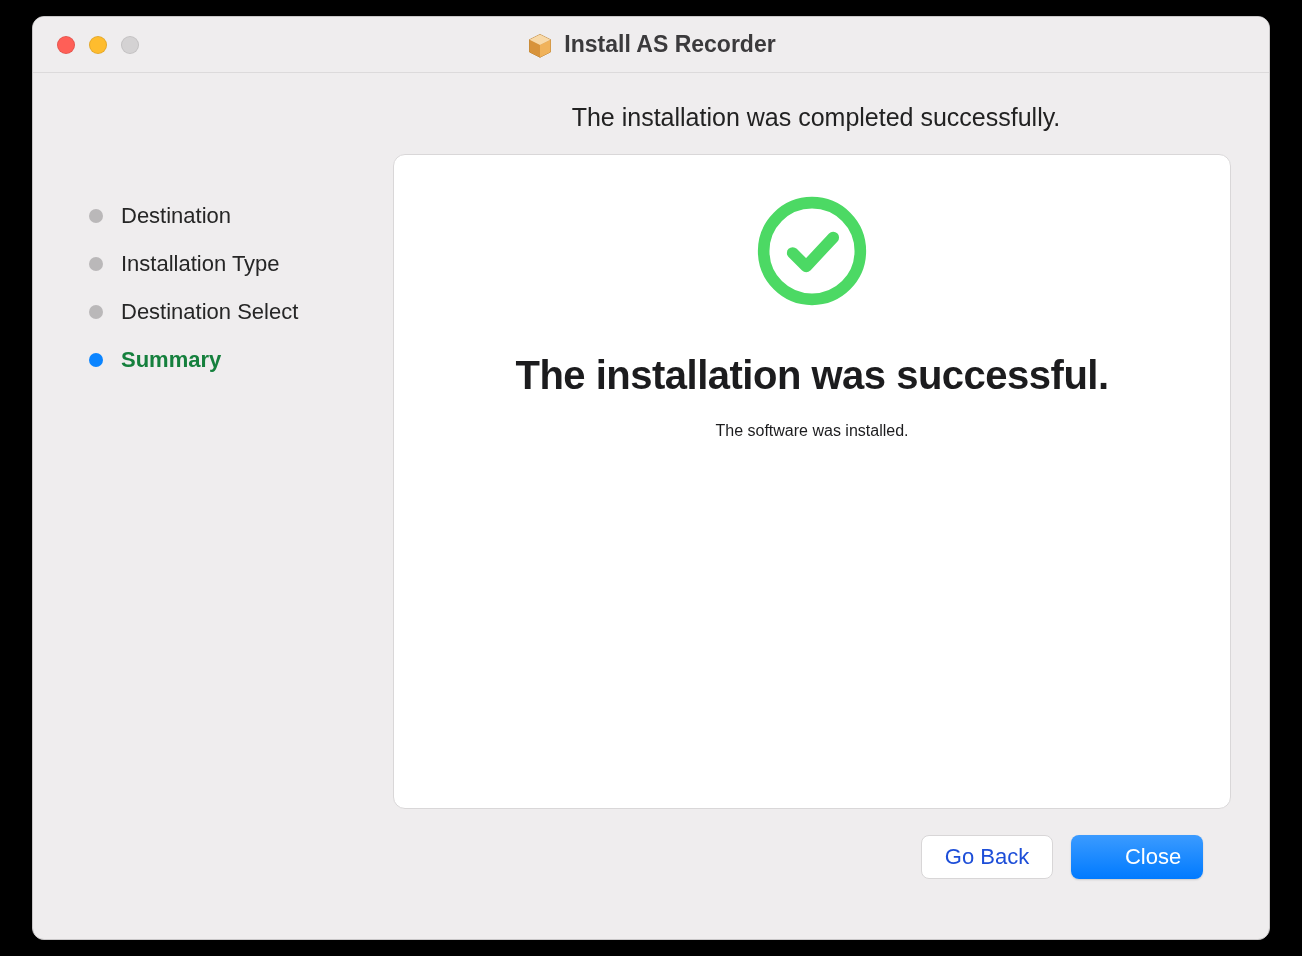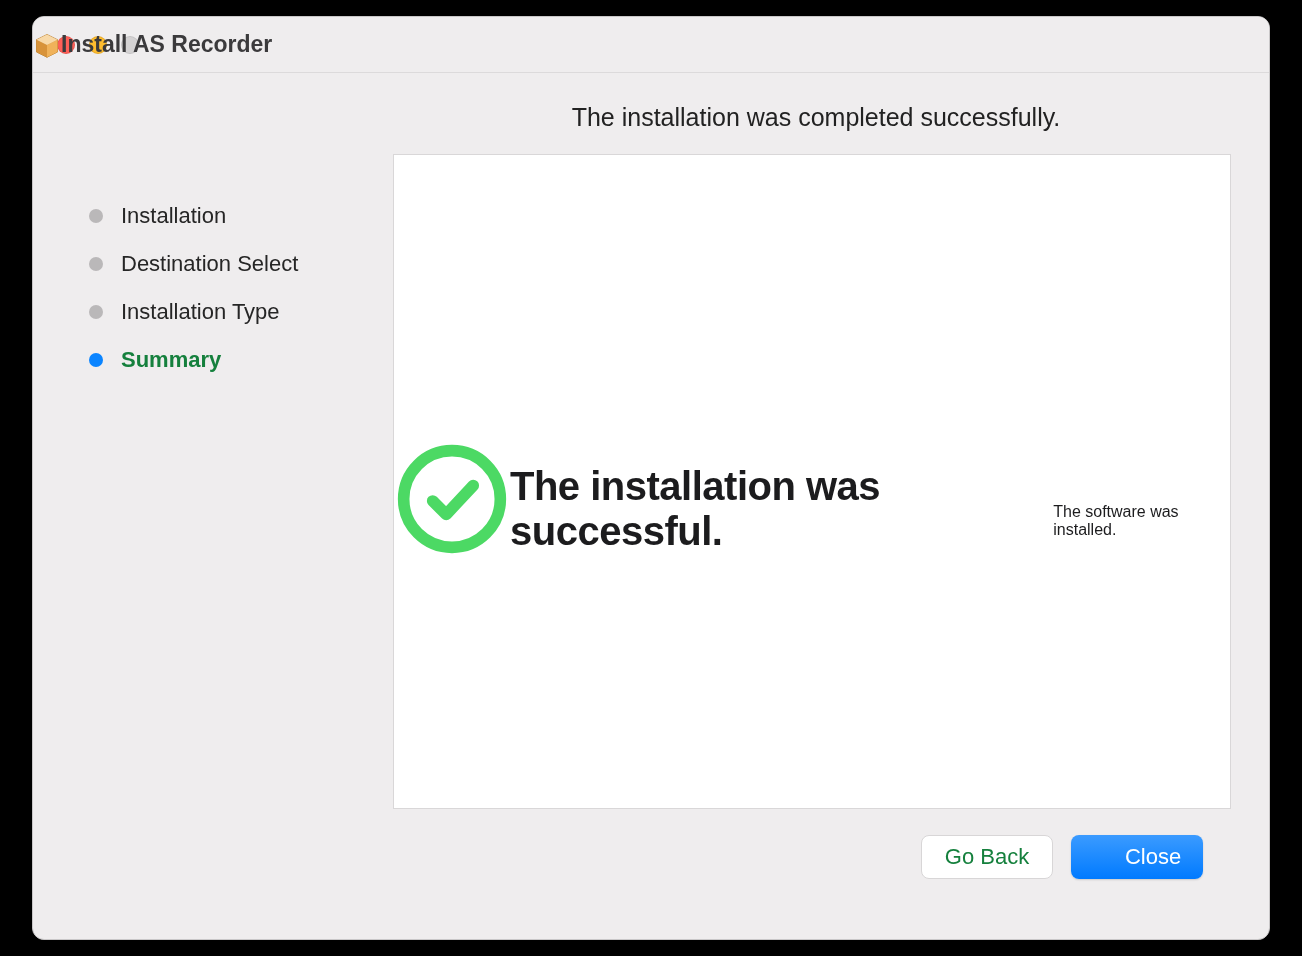--- a/index.html
+++ b/index.html
@@ -45,22 +45,22 @@
       border-radius: 50%;
     }
     .light.red { background: #ff5f57; border: 0.5px solid rgba(0,0,0,0.1); }
     .light.yellow { background: #febc2e; border: 0.5px solid rgba(0,0,0,0.1); }
     .light.gray { background: #d4d2d3; border: 0.5px solid rgba(0,0,0,0.08); }
     .title-center {
       position: absolute;
       left: 0; right: 0;
       display: flex;
       align-items: center;
-      justify-content: flex-start;
-      gap: 0;
+      justify-content: center;
+      gap: 10px;
       pointer-events: none;
     }
     .title-center .title-text {
       font-size: 23px;
       font-weight: 700;
       color: #3b3a3c;
     }
     .pkg-icon {
       width: 28px;
       height: 28px;
@@ -102,28 +102,28 @@
     }
     .main-header {
       text-align: center;
       font-size: 25px;
       color: #222;
       padding: 30px 0 22px 0;
     }
     .content-panel {
       background: #ffffff;
       border: 1px solid #d9d7d8;
-      border-radius: 0;
+      border-radius: 12px;
       flex: none;
       height: 655px;
       margin-right: 8px;
       display: flex;
-      flex-direction: row;
-      align-items: center;
-      padding-top: 78px;
+      flex-direction: column;
+      align-items: center;
+      padding-top: 38px;
     }
     .check-circle {
       width: 116px;
       height: 116px;
       margin-bottom: 44px;
     }
     .success-heading {
       font-size: 40px;
       font-weight: 700;
       color: #1c1c1e;
@@ -148,21 +148,21 @@
       display: flex;
       align-items: center;
       justify-content: center;
       border: none;
       cursor: pointer;
       font-family: inherit;
     }
     .btn.secondary {
       background: #ffffff;
       border: 1px solid #d8d6d7;
-      color: #15803d;
+      color: #1d4ed8;
       cursor: default;
     }
     .btn.primary {
       background: linear-gradient(180deg, #3b9bff 0%, #007aff 100%);
       color: #fff;
       box-shadow: 0 1px 2px rgba(0,0,0,0.15);
       padding-left: 32px;
     }
   </style>
 </head>
@@ -188,29 +188,29 @@
       </span>
       <span class="title-text">Install AS Recorder</span>
     </div>
   </div>
 
   <div class="body-area">
     <div class="sidebar">
       <ul class="step-list">
         <li class="step-item">
           <span class="step-bullet"></span>
-          <span class="step-label">Installation</span>
+          <span class="step-label">Destination</span>
         </li>
         <li class="step-item">
           <span class="step-bullet"></span>
+          <span class="step-label">Installation Type</span>
+        </li>
+        <li class="step-item">
+          <span class="step-bullet"></span>
           <span class="step-label">Destination Select</span>
-        </li>
-        <li class="step-item">
-          <span class="step-bullet"></span>
-          <span class="step-label">Installation Type</span>
         </li>
         <li class="step-item active">
           <span class="step-bullet"></span>
           <span class="step-label">Summary</span>
         </li>
       </ul>
     </div>
 
     <div class="main">
       <div class="main-header">The installation was completed successfully.</div>

